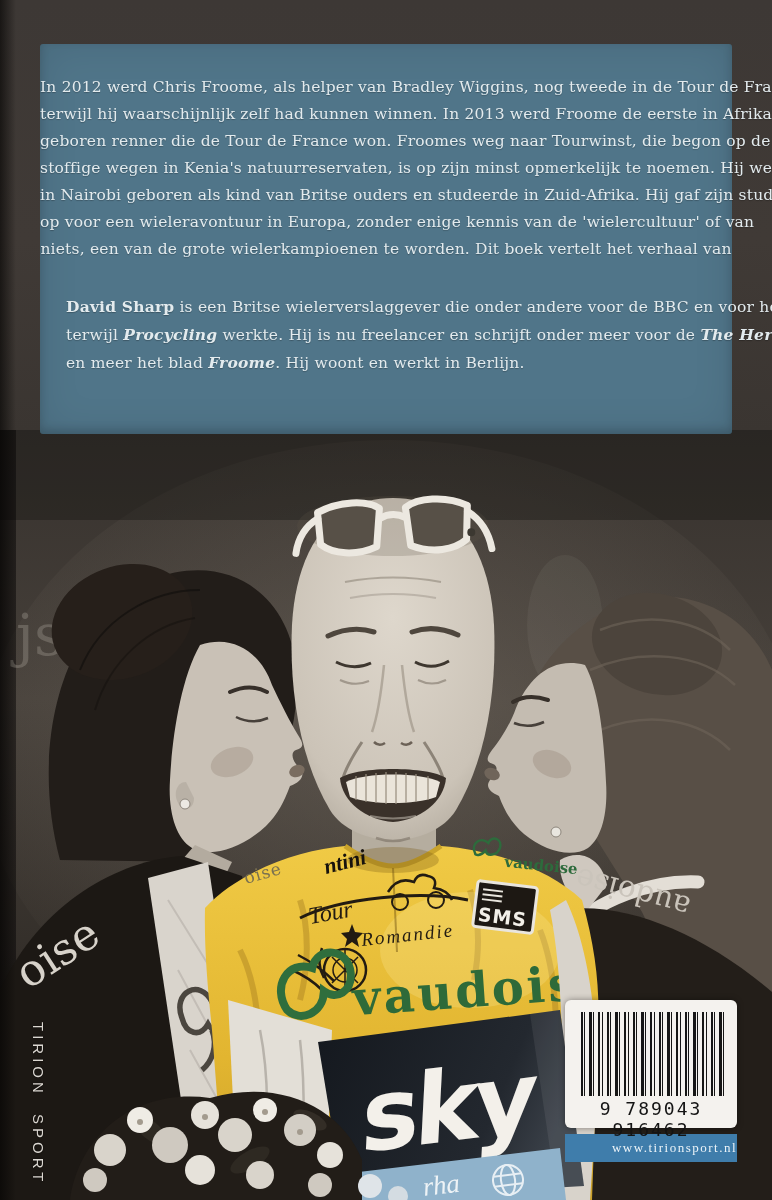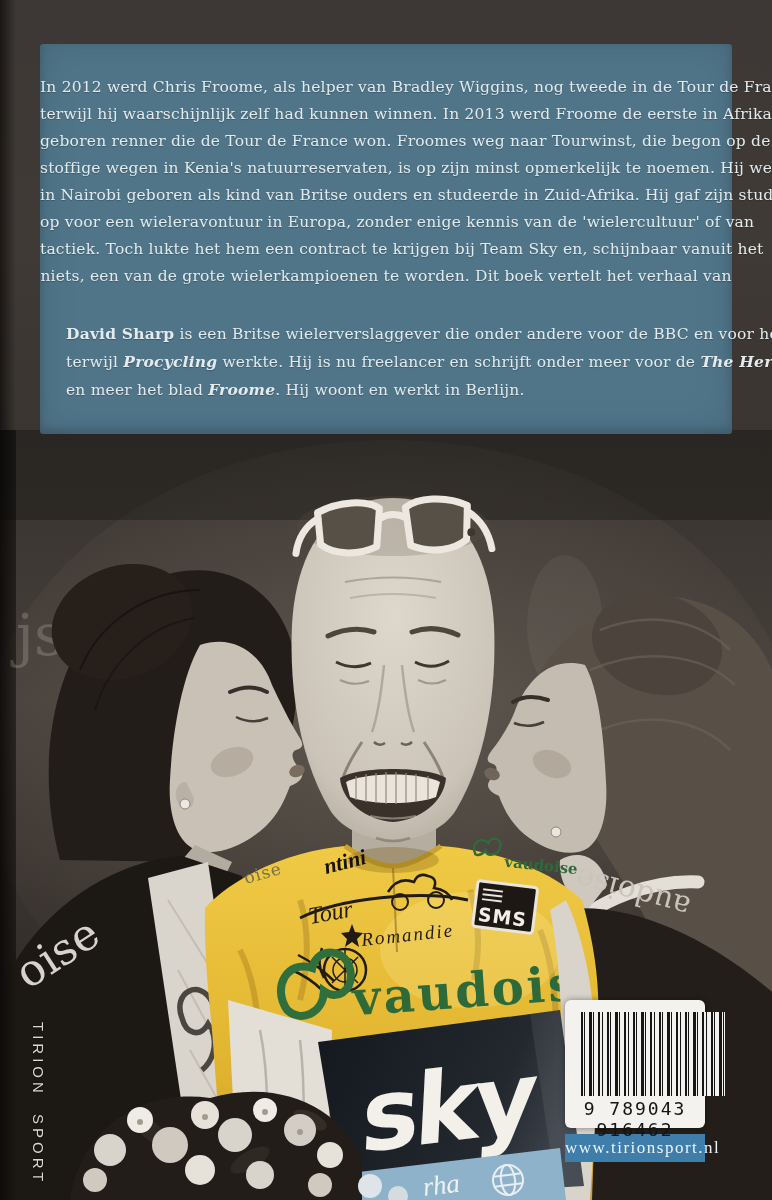--- a/index.html
+++ b/index.html
@@ -27,33 +27,33 @@
   .bio i{font-style:italic;font-weight:bold;}
   
   .publisher{
     position:absolute;left:30px;top:1022px;height:175px;
     writing-mode:vertical-rl;text-orientation:sideways;
     font-family:"Liberation Sans", sans-serif;font-size:15px;
     letter-spacing:4px;word-spacing:9px;color:#dbd7d1;
     text-shadow:0 0 2px rgba(0,0,0,.6);
   }
   
-  .barcode-wrap{position:absolute;left:565px;top:1000px;width:140px;}
+  .barcode-wrap{position:absolute;left:565px;top:1000px;width:172px;}
   .barcode-box{background:#f4f2ee;border-radius:6px;height:128px;position:relative;
     box-shadow:0 0 6px rgba(0,0,0,.4);}
   .bars{position:absolute;left:16px;top:12px;width:144px;height:84px;
     background:repeating-linear-gradient(90deg,
       #161616 0 2px,#f4f2ee 2px 3px,#161616 3px 4px,#f4f2ee 4px 8px,
       #161616 8px 11px,#f4f2ee 11px 12px,#161616 12px 13px,#f4f2ee 13px 17px,
       #161616 17px 19px,#f4f2ee 19px 21px,#161616 21px 22px,#f4f2ee 22px 26px);}
   .barcode-number{position:absolute;left:0;right:0;top:98px;text-align:center;
     font-family:"DejaVu Sans Mono", monospace;font-size:18px;letter-spacing:2px;color:#141414;}
   .url-strip{margin-top:6px;background:#3f7dab;height:28px;line-height:28px;
-    text-align:left;color:#ecf4f9;font-family:"Liberation Serif", serif;
-    font-size:17px;letter-spacing:1.5px;}
+    text-align:right;color:#ecf4f9;font-family:"Liberation Serif", serif;
+    font-size:13px;letter-spacing:1.5px;}
   svg{display:block;}
 </style>
 </head>
 <body>
 
 <div class="cover">
 
   <svg style="position:absolute;left:0;top:430px;" width="772" height="770" viewBox="0 0 772 770">
     <defs>
       <linearGradient id="bgg" x1="0" y1="0" x2="0" y2="1">
@@ -249,21 +249,20 @@
   <div class="spine-shade"></div>
 
   <div class="blurb-box">
     <div class="blurb">
       <div class="line">In 2012 werd Chris Froome, als helper van Bradley Wiggins, nog tweede in de Tour de France</div>
       <div class="line">terwijl hij waarschijnlijk zelf had kunnen winnen. In 2013 werd Froome de eerste in Afrika</div>
       <div class="line">geboren renner die de Tour de France won. Froomes weg naar Tourwinst, die begon op de</div>
       <div class="line">stoffige wegen in Kenia's natuurreservaten, is op zijn minst opmerkelijk te noemen. Hij werd</div>
       <div class="line">in Nairobi geboren als kind van Britse ouders en studeerde in Zuid-Afrika. Hij gaf zijn studie</div>
       <div class="line">op voor een wieleravontuur in Europa, zonder enige kennis van de 'wielercultuur' of van</div>
-      <div class="line">tactiek. Toch lukte het hem een contract te krijgen bij Team Sky en, schijnbaar vanuit het</div>
       <div class="line">niets, een van de grote wielerkampioenen te worden. Dit boek vertelt het verhaal van</div>
     </div>
     <div class="bio">
       <div class="line">
         <b>David Sharp</b><span> is een Britse wielerverslaggever die onder andere voor de BBC en voor het</span>
       </div>
       <div class="line">
         <span>terwijl </span><i>Procycling</i><span> werkte. Hij is nu freelancer en schrijft onder meer voor de </span><i>The Herald</i>
       </div>
       <div class="line">

